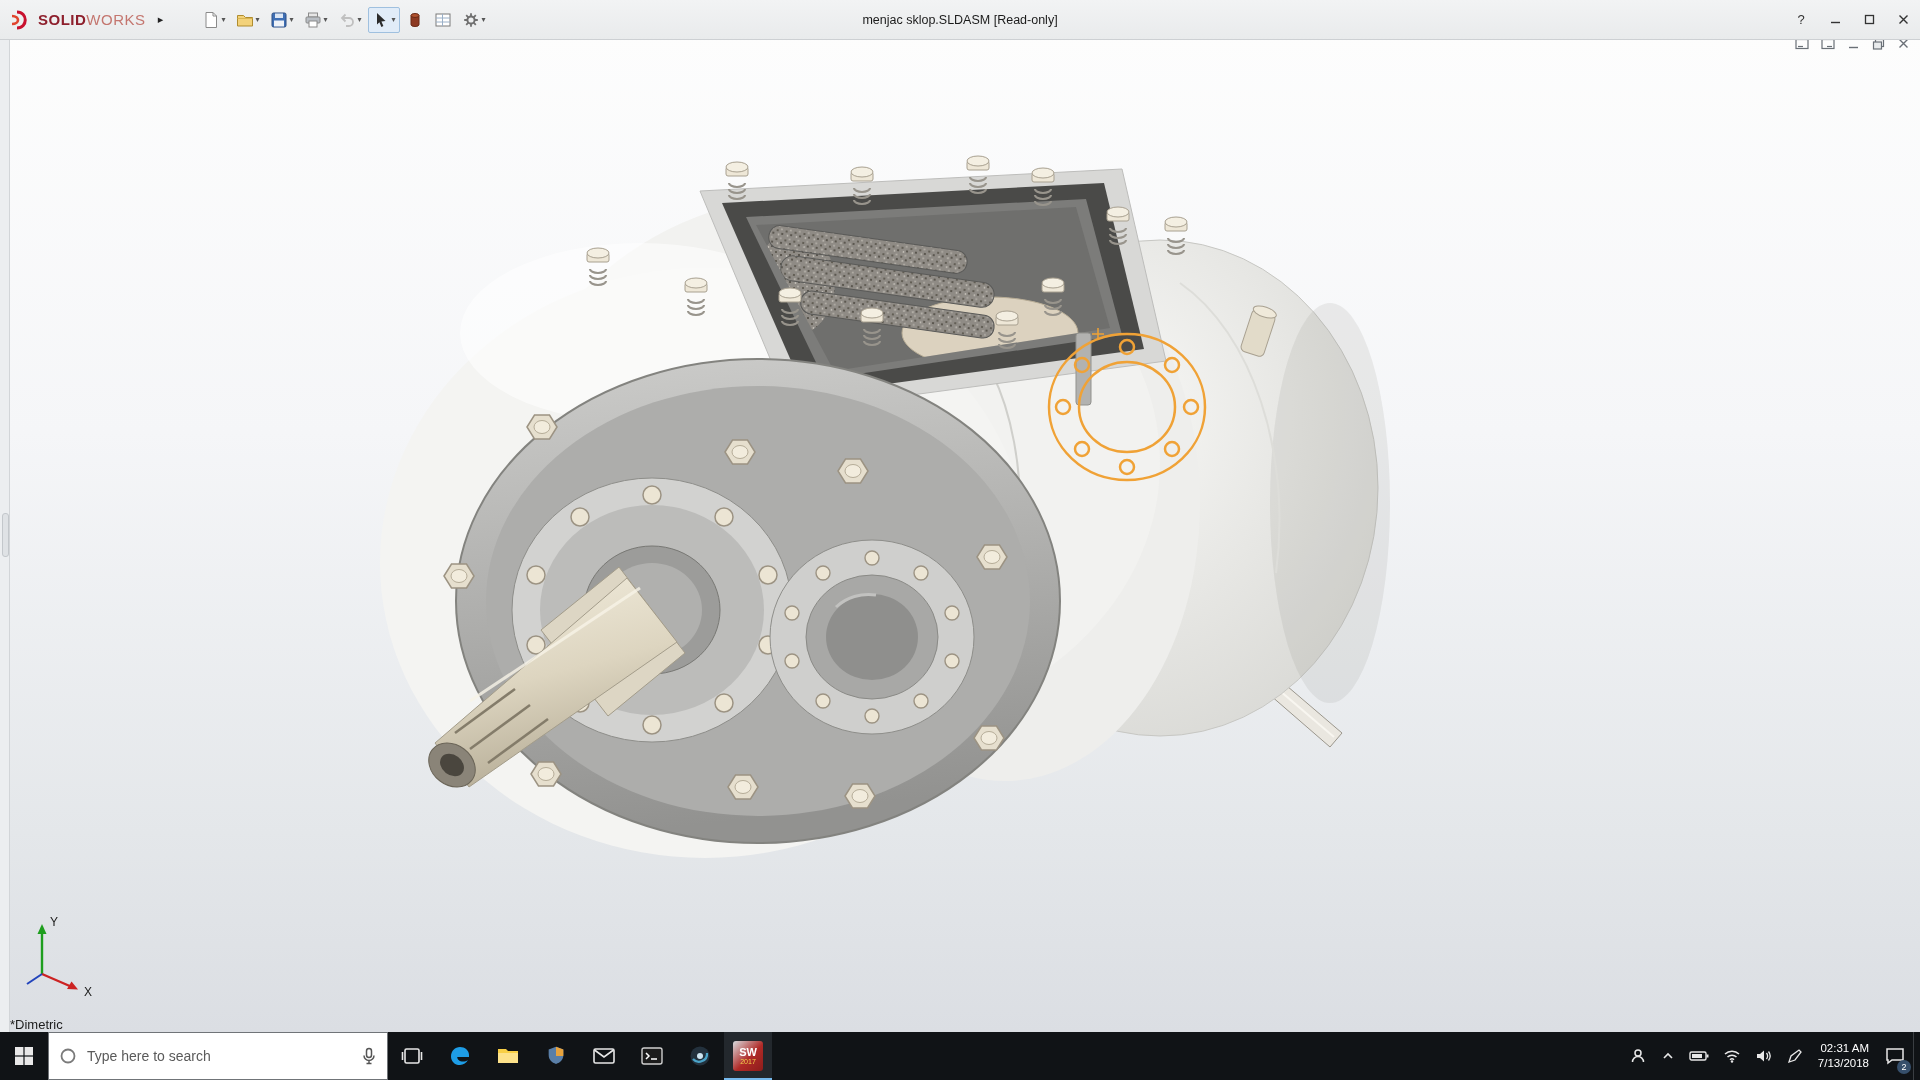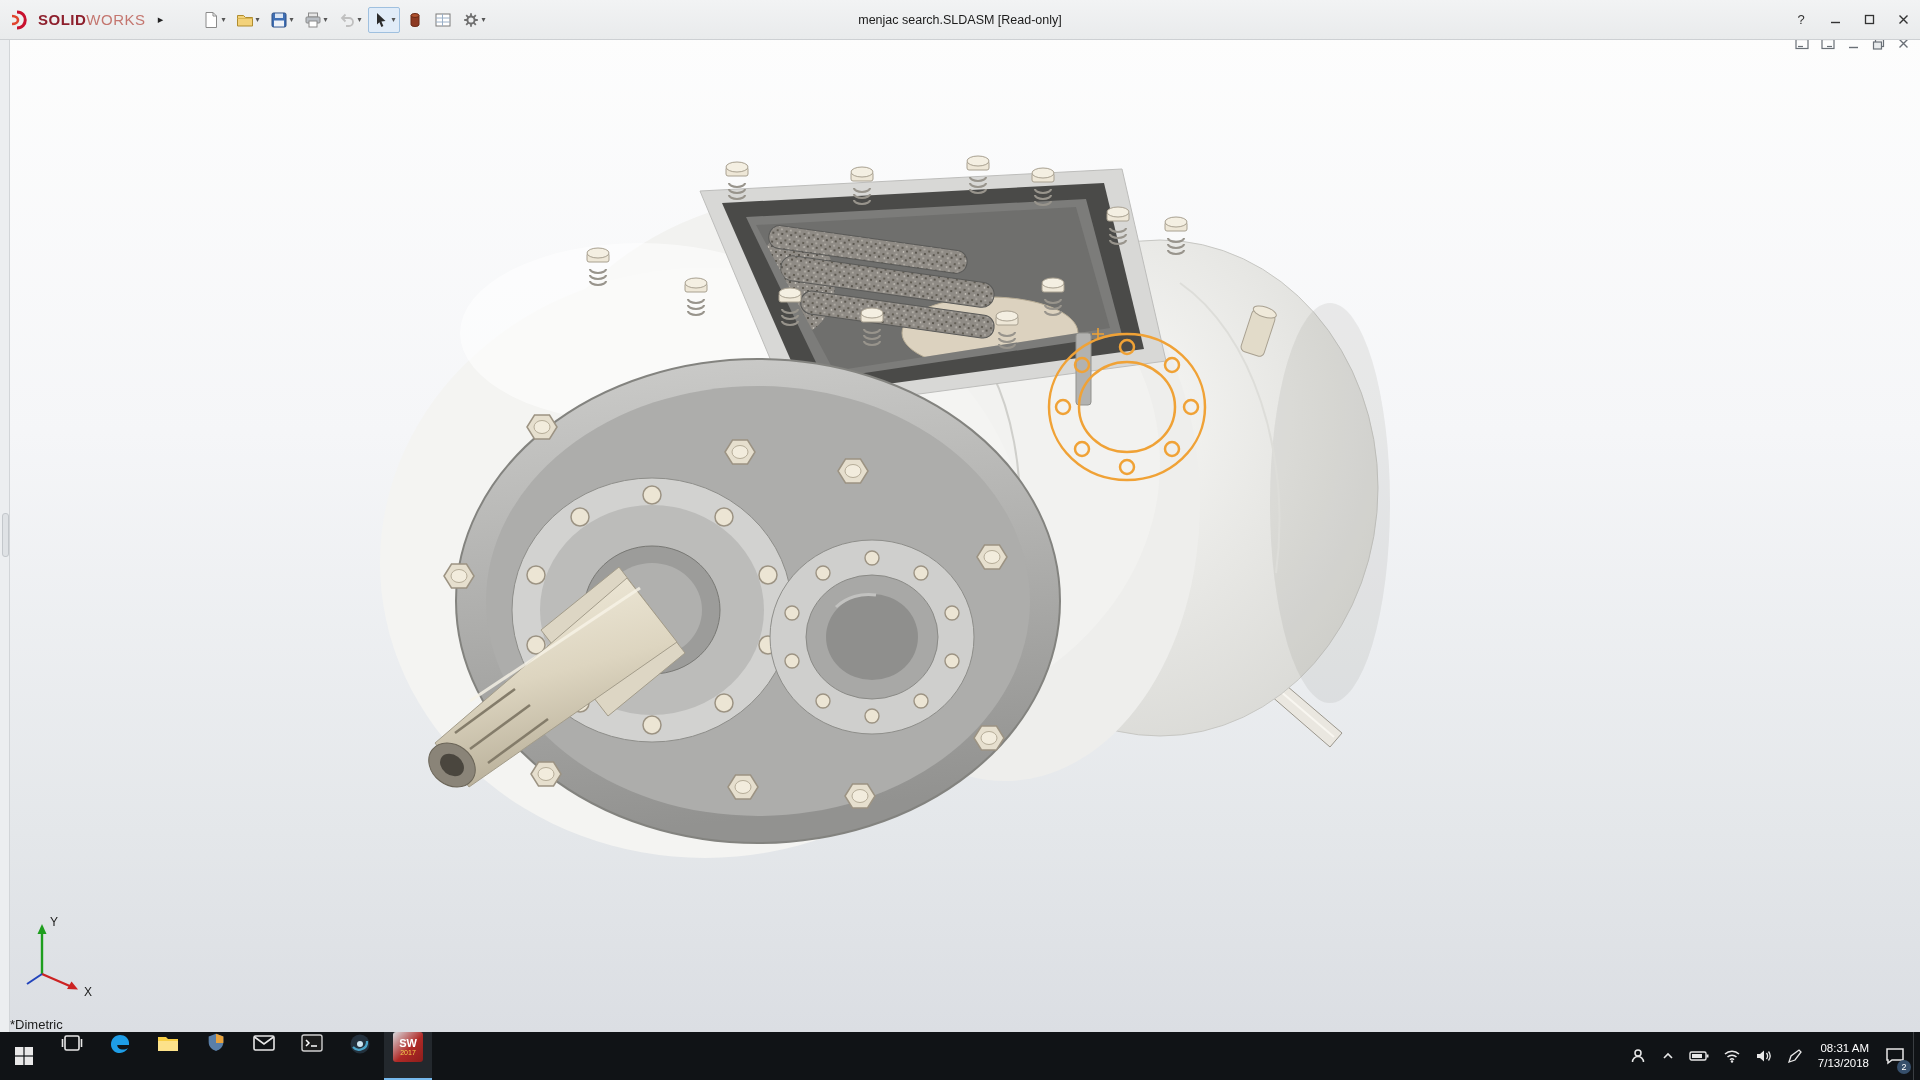--- a/index.html
+++ b/index.html
@@ -35,21 +35,21 @@
   .doc-controls{position:absolute;top:5px;right:10px;display:flex;gap:12px;align-items:center;}
   .doc-controls svg{display:block;}
   .triad{position:absolute;left:14px;bottom:30px;}
   .view-label{position:absolute;left:10px;bottom:0px;font-size:13px;color:#1c1c1c;}
 
   
   .taskbar{position:absolute;left:0;right:0;bottom:0;height:48px;background:#101316;display:flex;align-items:stretch;z-index:60;}
   .tb-start{width:48px;display:flex;align-items:center;justify-content:center;}
   .tb-search{width:340px;background:#ffffff;border:1px solid #707478;display:flex;align-items:center;gap:10px;padding:0 10px;}
   .tb-search span{font-size:14px;color:#5a5a5a;flex:1;}
-  .app-slot{width:48px;display:flex;justify-content:center;position:relative;}
+  .app-slot{width:48px;display:flex;align-items:center;justify-content:center;position:relative;}
   .app-slot.active{background:#23282d;box-shadow:inset 0 -2px 0 #76b9ed;}
   .sw-badge{width:30px;height:30px;background:linear-gradient(135deg,#d8dce0 0%,#b02a27 55%,#8d1d1b 100%);
     border-radius:3px;display:flex;flex-direction:column;align-items:center;justify-content:center;line-height:1;}
   .sw-badge .sw-top{font-size:11px;font-weight:bold;color:#fff;}
   .sw-badge .sw-year{font-size:7px;color:#f4d14b;}
   .tb-tray{margin-left:auto;display:flex;align-items:stretch;}
   .tray-btn{display:flex;align-items:center;justify-content:center;padding:0 7px;position:relative;}
   .clock{display:flex;flex-direction:column;align-items:flex-end;justify-content:center;color:#fff;
     font-size:11.5px;line-height:1.3;padding:0 8px;}
   .badge{position:absolute;right:2px;bottom:6px;min-width:14px;height:14px;border-radius:7px;background:#364f6b;
@@ -127,21 +127,21 @@
     </div>
     <div class="tb-btn">
       <svg width="18" height="18" viewBox="0 0 18 18">
         <circle cx="9" cy="9" r="3.6" fill="none" stroke="#6f6f6f" stroke-width="2"></circle>
         <path d="M9 2.2v3M9 12.8v3M2.2 9h3M12.8 9h3M4.2 4.2l2.1 2.1M11.7 11.7l2.1 2.1M13.8 4.2l-2.1 2.1M6.3 11.7l-2.1 2.1" stroke="#6f6f6f" stroke-width="1.8"></path>
       </svg>
       <span class="dd">▾</span>
     </div>
   </div>
 
-  <div class="win-title">menjac search.SLDASM [Read-only]</div>
+  <div class="win-title">menjac sklop.SLDASM [Read-only]</div>
 
   <div class="win-controls">
     <div class="wc-btn">?</div>
     <div class="wc-btn">
       <svg width="11" height="11" viewBox="0 0 11 11">
           <path d="M1 8.5h9" stroke="#333" stroke-width="1.4"></path>
         </svg>
     </div>
     <div class="wc-btn">
       <svg width="11" height="11" viewBox="0 0 11 11">
@@ -365,20 +365,30 @@
 <div class="taskbar">
   <div class="tb-start">
     <svg width="20" height="20" viewBox="0 0 20 20">
       <rect x="1" y="1" width="8.4" height="8.4" fill="#e8e8e8"></rect>
       <rect x="10.6" y="1" width="8.4" height="8.4" fill="#e8e8e8"></rect>
       <rect x="1" y="10.6" width="8.4" height="8.4" fill="#e8e8e8"></rect>
       <rect x="10.6" y="10.6" width="8.4" height="8.4" fill="#e8e8e8"></rect>
     </svg>
   </div>
 
+  <div class="tb-search">
+    <svg width="18" height="18" viewBox="0 0 18 18">
+      <circle cx="9" cy="9" r="6.5" fill="none" stroke="#7a7a7a" stroke-width="1.8"></circle>
+    </svg>
+    <span>Type here to search</span>
+    <svg width="16" height="18" viewBox="0 0 16 18">
+      <rect x="5.5" y="1.5" width="5" height="9" rx="2.5" fill="none" stroke="#555" stroke-width="1.5"></rect>
+      <path d="M3 8.5a5 5 0 0 0 10 0M8 13.5v3M5.5 16.5h5" fill="none" stroke="#555" stroke-width="1.5"></path>
+    </svg>
+  </div>
 
   <div class="app-slot">
     <svg width="22" height="22" viewBox="0 0 22 22">
       <rect x="4" y="4" width="14" height="14" rx="1.5" fill="none" stroke="#e8e8e8" stroke-width="1.6"></rect>
       <path d="M1.5 7v8M20.5 7v8" stroke="#e8e8e8" stroke-width="1.6"></path>
     </svg>
   </div>
   <div class="app-slot">
     <svg width="24" height="24" viewBox="0 0 24 24">
       <path fill="#1e9de6" d="M12 3c5 0 9 3.4 9 7.8V13H9.2c.2 2.8 2.6 4.6 5.8 4.6 1.9 0 3.4-.5 4.9-1.5-1.4 3-4.4 4.9-7.9 4.9C6.6 21 3 17.2 3 12.4 3 7 7 3 12 3z"></path>
@@ -452,21 +462,21 @@
         <path d="M2 5h3l4-3.5v11L5 9H2z" fill="#e8e8e8"></path>
         <path d="M11.5 4a5 5 0 0 1 0 6M13.5 2.5a7.5 7.5 0 0 1 0 9" fill="none" stroke="#e8e8e8" stroke-width="1.3"></path>
       </svg>
     </div>
     <div class="tray-btn">
       <svg width="16" height="16" viewBox="0 0 16 16">
         <path d="M2 14l2-6 8-6 2 2-6 8z" fill="none" stroke="#e8e8e8" stroke-width="1.3"></path>
       </svg>
     </div>
     <div class="clock">
-      <span>08:31 AM</span>
+      <span>02:31 AM</span>
       <span>7/13/2018</span>
     </div>
     <div class="tray-btn" style="width:36px;">
       <svg width="20" height="18" viewBox="0 0 20 18">
         <path d="M2 2h16v11H7l-4 3v-3H2z" fill="none" stroke="#e8e8e8" stroke-width="1.5"></path>
       </svg>
       <span class="badge">2</span>
     </div>
     <div class="show-desktop"></div>
   </div>

